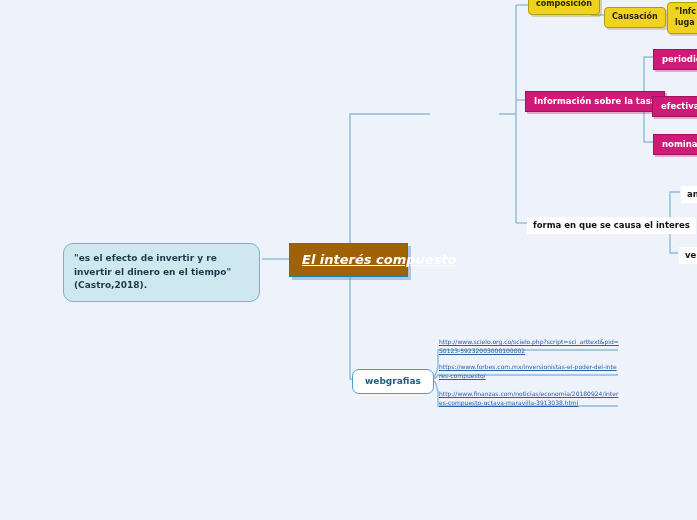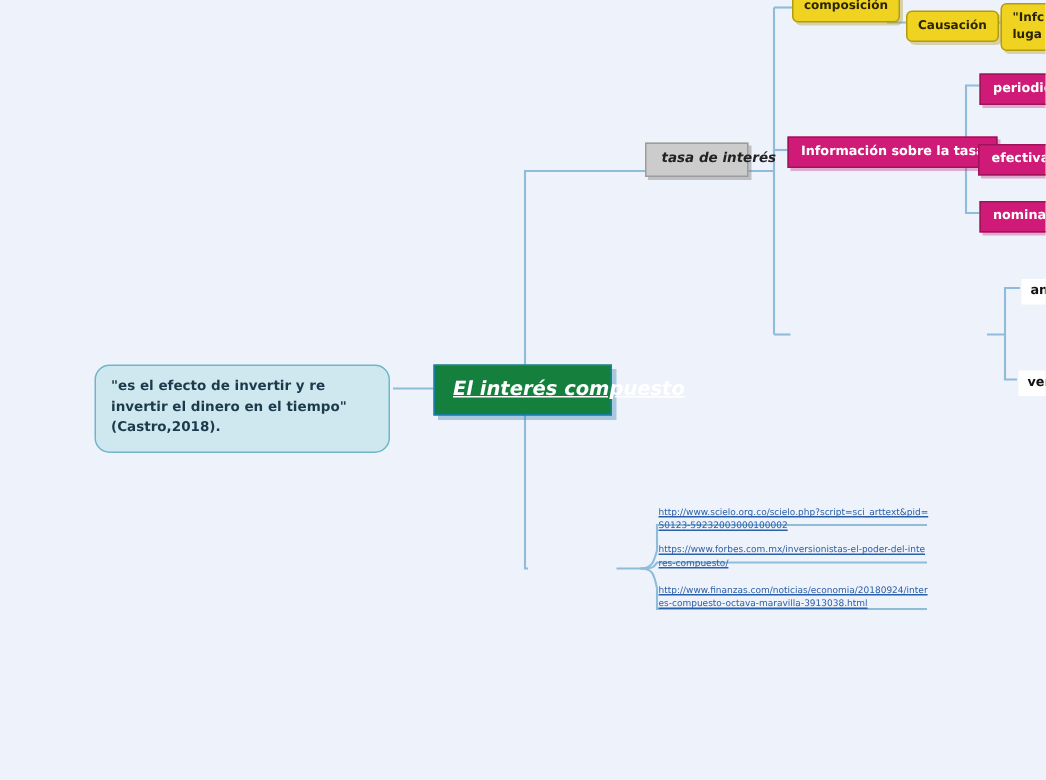--- a/index.html
+++ b/index.html
@@ -29,21 +29,21 @@
   }
   .node {
     position: absolute;
     box-sizing: border-box;
     white-space: nowrap;
     line-height: 1.25;
   }
 
   
   .root {
-    background: #15803d;
+    background: #a16207;
     border: 1px solid #1a7fa8;
     color: #ffffff;
     font-style: italic;
     font-weight: bold;
     font-size: 13px;
     text-decoration: underline;
     padding: 8px 12px;
     box-shadow: 3px 3px 0 rgba(40,120,170,0.35);
     text-align: right;
   }
@@ -171,41 +171,42 @@
       <path d="M 411 379 L 427 379 C 435 379 436 374 438 367 L 438 350 L 618 350"></path>
       <path d="M 427 379 C 436 379 436 378 438 375 L 618 375"></path>
       <path d="M 427 379 C 436 379 436 384 438 392 L 438 406 L 618 406"></path>
     </g>
   </svg>
 
   <div class="node callout" style="left:63px; top:243px; width:197px;">"es el  efecto  de invertir y re invertir el dinero en el tiempo"(Castro,2018).</div>
 
   <div class="node root" style="left:289px; top:243px; width:119px;">El interés compuesto</div>
 
-  <div class="node grey" style="left:430px; top:95px; width:69px;">tasa de interés</div>
 
   <div class="node yellow" style="left:528px; top:-6px;">composición</div>
 
   <div class="node yellow" style="left:604px; top:7px;text-align:right;">Causación</div>
 
   <div class="node yellow" style="left:667px; top:2px; width:40px; text-align:left;"><span>"Infc<br>luga</span></div>
 
   <div class="node magenta" style="left:525px; top:91px;">Información sobre la tasa</div>
 
   <div class="node magenta" style="left:653px; top:49px;">periodica</div>
 
   <div class="node magenta" style="left:652px; top:96px;">efectiva</div>
 
   <div class="node magenta" style="left:653px; top:134px;">nominal</div>
 
+  <div class="node plain" style="left:527px; top:217px;">forma en que se causa el interes</div>
 
   <div class="node plain" style="left:681px; top:186px;">ant</div>
 
   <div class="node plain" style="left:679px; top:247px;">ven</div>
 
+  <div class="node outline" style="left:352px; top:369px;">webgrafias</div>
 
   <div class="node urlnode" style="left:439px; top:337px; width:180px;">http://www.scielo.org.co/scielo.php?script=sci_arttext&amp;pid=S0123-59232003000100002</div>
 
   <div class="node urlnode" style="left:439px; top:362px; width:180px;">https://www.forbes.com.mx/inversionistas-el-poder-del-interes-compuesto/</div>
 
   <div class="node urlnode" style="left:439px; top:389px; width:180px;">http://www.finanzas.com/noticias/economia/20180924/interes-compuesto-octava-maravilla-3913038.html</div>
 
 </div>
 
 </body></html>

